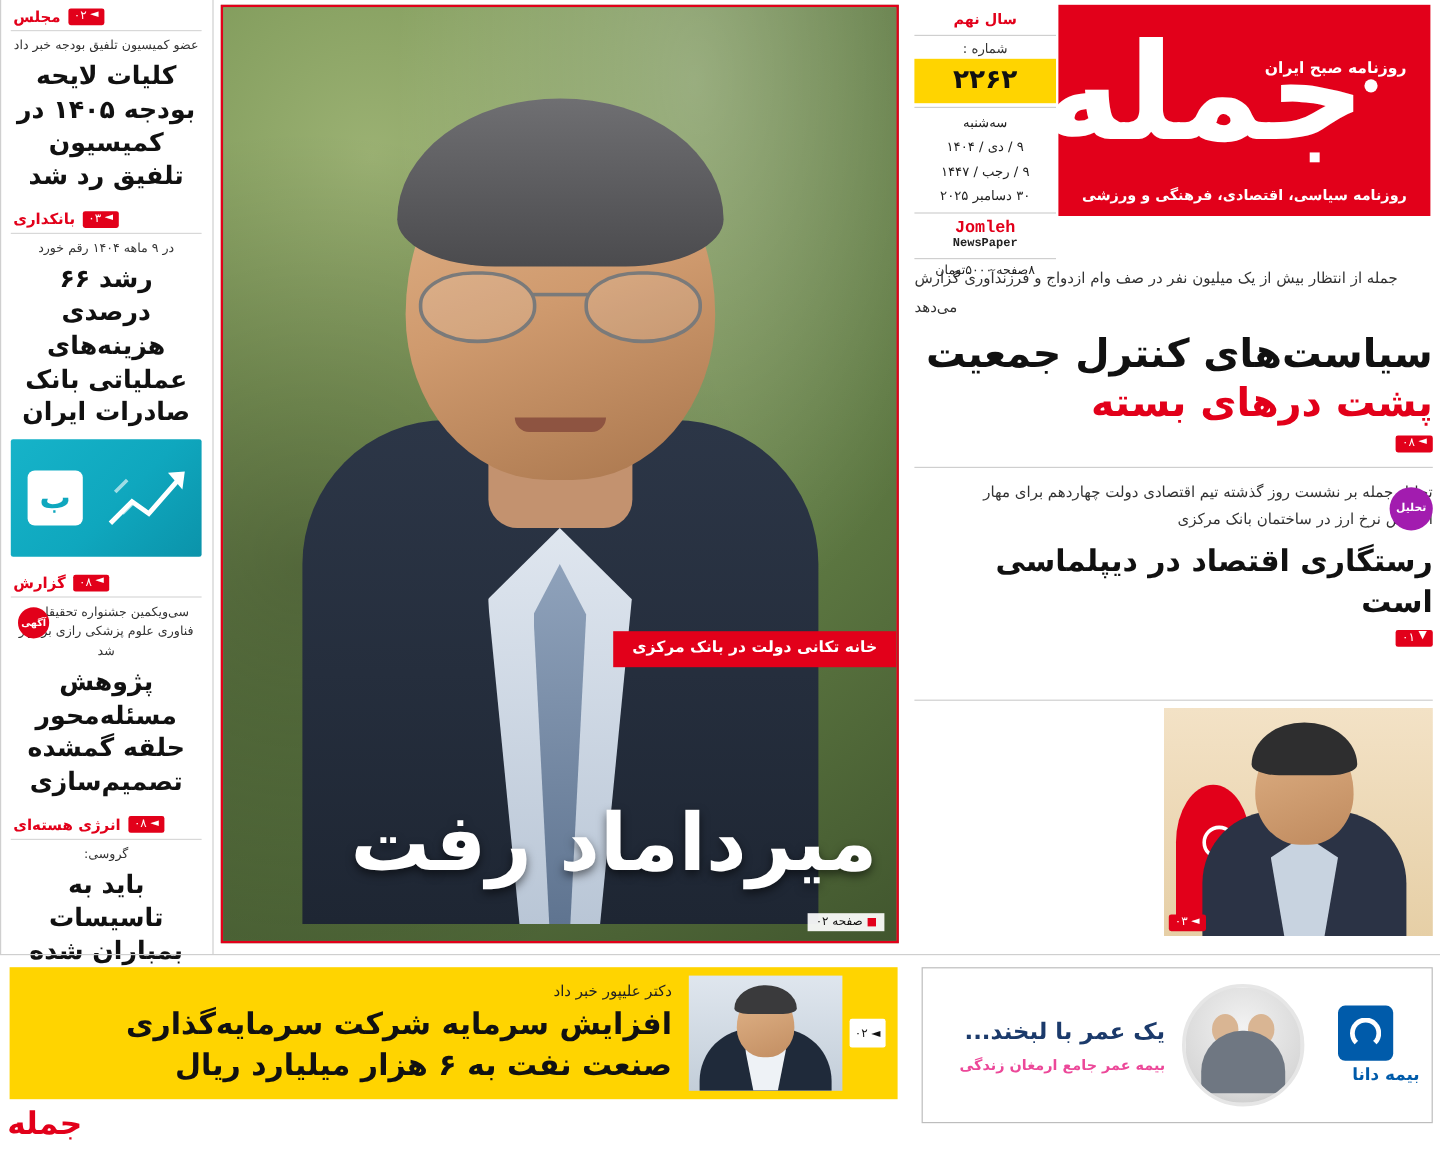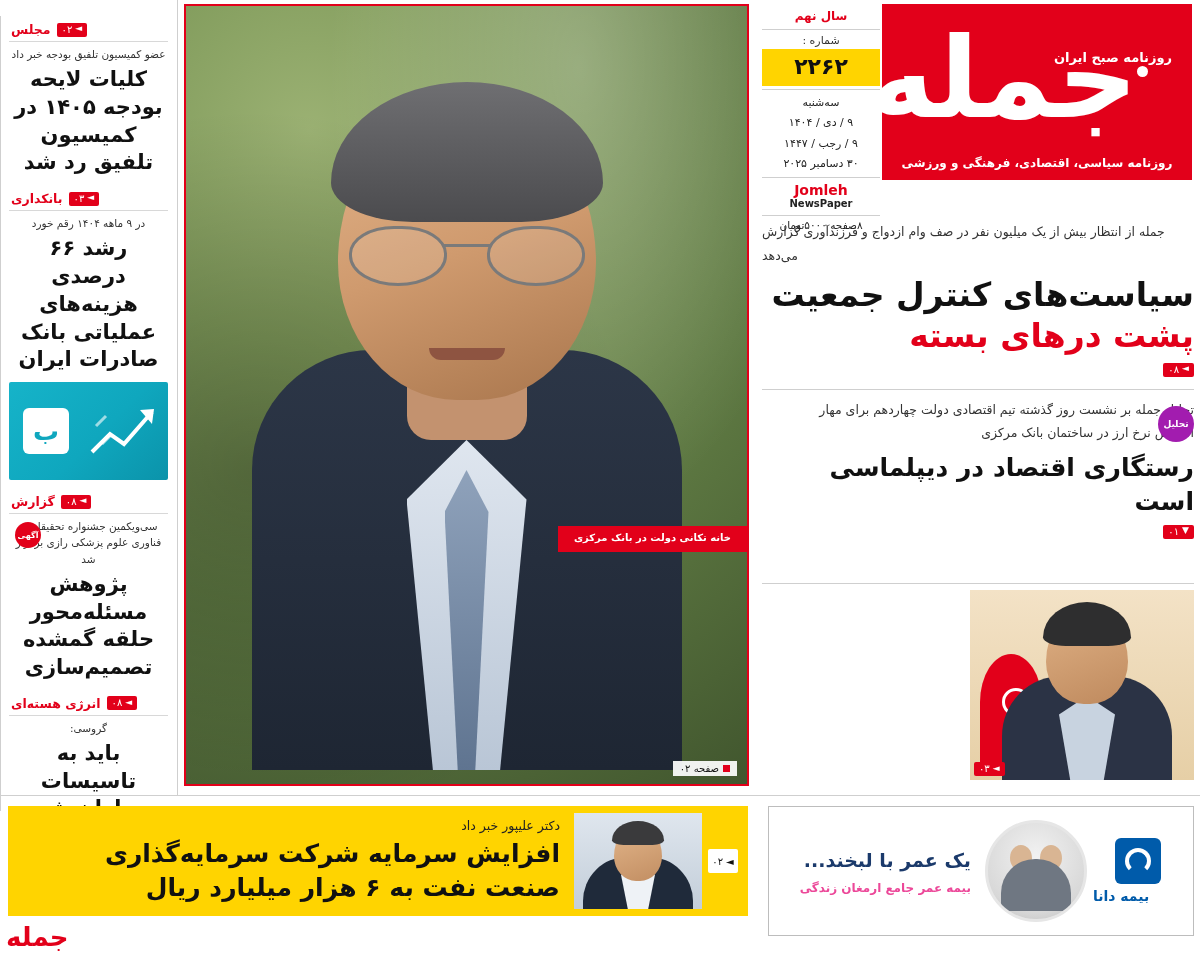--- a/index.html
+++ b/index.html
@@ -17,21 +17,21 @@
   .page {
     width: 1200px;
     height: 959px;
     position: relative;
     background: #fff;
   }
 
   
   .sidebar {
     position: absolute;
-    top: 16px;
+    top: 0;
     right: auto;
     left: 0;
     width: 176px;
     height: 795px;
     border-left: 1px solid #cfcfcf;
     box-sizing: border-box;
     padding: 0 8px;
   }
   .side-kicker {
     display: flex;
@@ -265,21 +265,21 @@
     background: #8e5441;
     border-radius: 0 0 40px 40px;
   }
 
   .photo-ribbon {
     position: absolute;
     right: 0;
     top: 520px;
     background: #e2001a;
     color: #fff;
-    font-size: 10px;
+    font-size: 13px;
     font-weight: bold;
     padding: 6px 16px 8px 16px;
     line-height: 1.2;
   }
   .photo-headline {
     position: absolute;
     right: 16px;
     bottom: 46px;
     text-align: right;
     line-height: 1.08;
@@ -392,20 +392,21 @@
     padding: 1px 0 3px 0;
     letter-spacing: 1px;
   }
   .ml-dates { font-size: 11px; line-height: 1.85; }
   .ml-en {
     color: #e2001a;
     font-weight: bold;
     font-size: 14px;
     line-height: 1.15;
     padding: 4px 0 5px 0;
+    font-family: Liberation Mono, monospace;
   }
   .ml-en small { display: block; color: #222; font-size: 10px; font-weight: bold; }
   .ml-price { font-size: 10.5px; padding: 3px 0; }
   .website-bar {
     position: absolute;
     top: 188px;
     left: 762px;
     width: 432px;
     border-top: 1px solid #bdbdbd;
     border-bottom: 1px solid #bdbdbd;
@@ -679,21 +680,21 @@
     border: 1px solid #bdbdbd;
     box-sizing: border-box;
     display: flex;
     flex-direction: row;
     align-items: center;
     background: #fff;
     padding: 6px 10px;
   }
   .ins-logo {
     width: 90px;
-    text-align: left;
+    text-align: right;
     color: #005baa;
     flex: 0 0 auto;
   }
   .ins-logo .mark {
     width: 46px; height: 46px; margin: 0 auto 4px auto;
     background: #005baa;
     border-radius: 6px;
     position: relative;
   }
   .ins-logo .mark:after {
@@ -850,20 +851,21 @@
           <span class="lens l"></span>
           <span class="lens r"></span>
           <span class="bridge"></span>
         </div>
         <div class="p-mouth"></div>
       </div>
 
       <div class="photo-ribbon">خانه تکانی دولت در بانک مرکزی</div>
 
       <div class="photo-headline">
+        <div class="l2">میرداماد رفت</div>
       </div>
 
       <div class="photo-pagetag">
         <span class="sq"></span>
         <span>صفحه ۰۲</span>
       </div>
     </div>
   </div>
 
   <div class="masthead">

